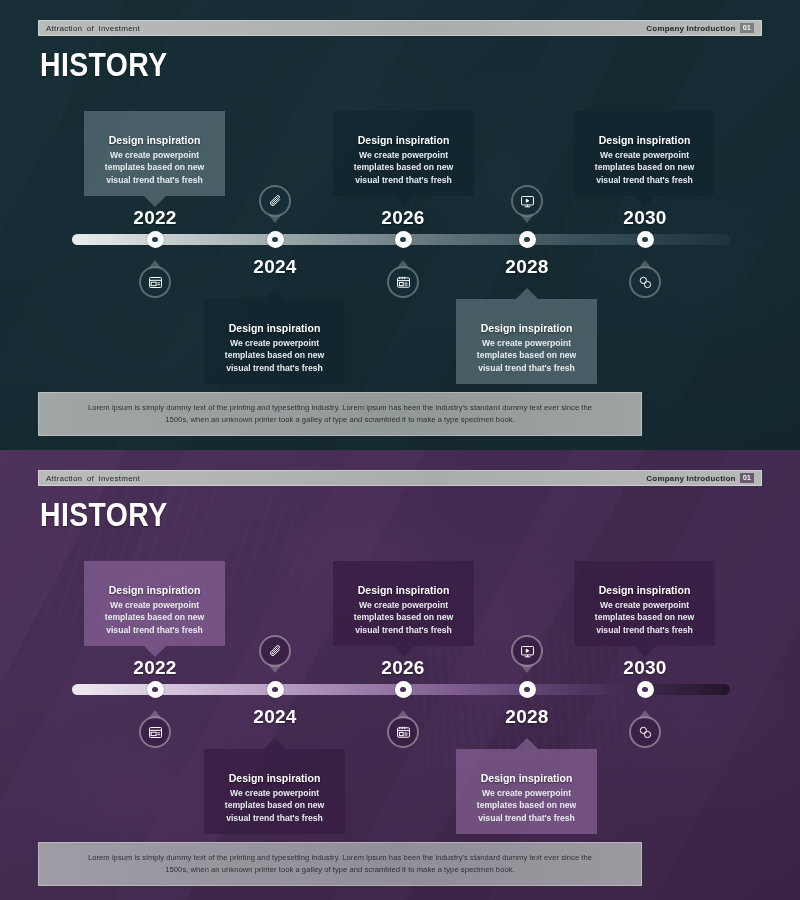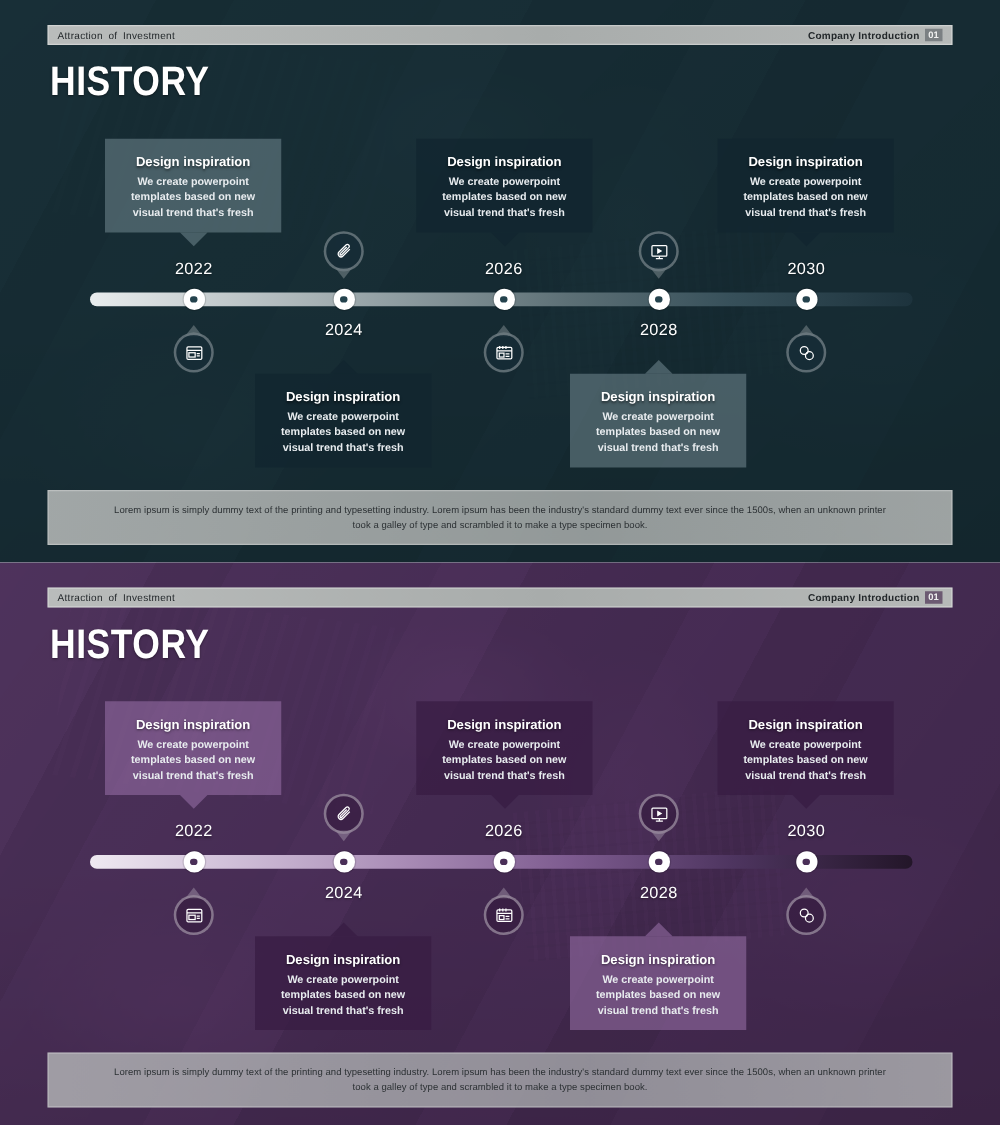--- a/index.html
+++ b/index.html
@@ -95,21 +95,21 @@
     transform: scaleX(.86);
     transform-origin: left center;
     text-shadow: 0 1px 2px rgba(0,0,0,.45);
     font-family: "Liberation Sans", sans-serif;
   }
 
   
   .card {
     position: absolute;
     width: 141px;
-    padding: 13px 8px 10px;
+    padding: 23px 8px 10px;
     text-align: center;
     color: #ffffff;
   }
   .card-title {
     font-size: 10.5px; font-weight: bold; line-height: 1.25;
     margin-bottom: 2px;
     text-shadow: 0 1px 2px rgba(0,0,0,.5);
     white-space: nowrap;
   }
   .card-body { font-size: 8.6px; line-height: 1.42; color: #e9eef0; }
@@ -156,21 +156,21 @@
   .dot::after {
     content: ""; position: absolute; left: 50%; top: 50%;
     width: 5.5px; height: 5.5px; margin: -2.75px 0 0 -2.75px;
     border-radius: 50%;
   }
   .slide--teal   .dot::after { background: #24424d; }
   .slide--purple .dot::after { background: #4a2f58; }
 
   .year {
     position: absolute;
-    font-size: 13px; font-weight: normal; color: #ffffff;
+    font-size: 19px; font-weight: bold; color: #ffffff;
     transform: translateX(-50%);
     text-shadow: 0 1px 2px rgba(0,0,0,.45);
     letter-spacing: .3px;
     text-align: right;
   }
   .year--above { top: 207px; }
   .year--below { top: 256px; }
 
   
   .pin {
@@ -195,21 +195,21 @@
   }
   .pin--up   .nub { bottom: -6px; border-top: 9px solid rgba(255,255,255,.24); }
   .pin--down .nub { top: -6px;    border-bottom: 9px solid rgba(255,255,255,.24); }
   .pin svg { width: 15px; height: 15px; display: block; }
   .pin svg * { stroke: #ffffff; fill: none; stroke-width: 1.6; }
 
   
   .caption {
     position: absolute;
     left: 38px; top: 392px;
-    width: 724px; height: 44px;
+    width: 604px; height: 44px;
     background: linear-gradient(90deg, rgba(176,180,179,.90), rgba(160,165,164,.90) 60%, rgba(172,176,175,.90));
     border: 1px solid rgba(255,255,255,.28);
     display: flex; align-items: center; justify-content: center;
     padding: 0 46px;
   }
   .caption-text {
     font-size: 7.6px; line-height: 1.62; color: #2c3134; text-align: center;
     letter-spacing: .05px;
   }
   .slide--purple .caption { background: linear-gradient(90deg, rgba(172,172,176,.88), rgba(156,156,162,.88) 60%, rgba(168,168,172,.88)); }

